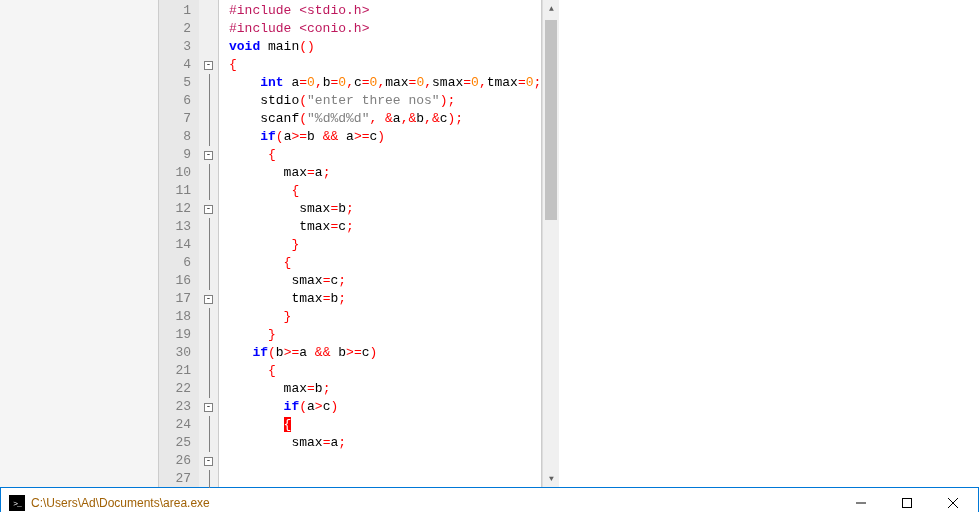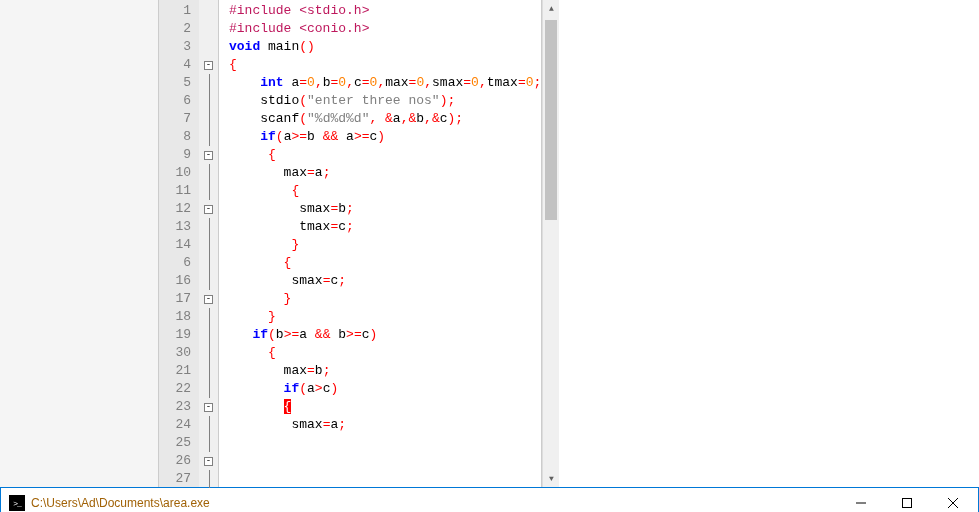--- a/index.html
+++ b/index.html
@@ -155,20 +155,21 @@
         <div class="line"><span class="plain">    scanf</span><span class="sym">(</span><span class="str">"%d%d%d"</span><span class="sym">, &amp;</span><span class="plain">a</span><span class="sym">,&amp;</span><span class="plain">b</span><span class="sym">,&amp;</span><span class="plain">c</span><span class="sym">);</span></div>
         <div class="line"><span class="plain">    </span><span class="kw-blue">if</span><span class="sym">(</span><span class="plain">a</span><span class="sym">&gt;=</span><span class="plain">b </span><span class="sym">&amp;&amp;</span><span class="plain"> a</span><span class="sym">&gt;=</span><span class="plain">c</span><span class="sym">)</span></div>
         <div class="line"><span class="plain">     </span><span class="sym">{</span></div>
         <div class="line"><span class="plain">       max</span><span class="sym">=</span><span class="plain">a</span><span class="sym">;</span></div>
         <div class="line"><span class="plain">        </span><span class="sym">{</span></div>
         <div class="line"><span class="plain">         smax</span><span class="sym">=</span><span class="plain">b</span><span class="sym">;</span></div>
         <div class="line"><span class="plain">         tmax</span><span class="sym">=</span><span class="plain">c</span><span class="sym">;</span></div>
         <div class="line"><span class="plain">        </span><span class="sym">}</span></div>
         <div class="line"><span class="plain">       </span><span class="sym">{</span></div>
         <div class="line"><span class="plain">        smax</span><span class="sym">=</span><span class="plain">c</span><span class="sym">;</span></div>
+        <div class="line"><span class="plain">        tmax</span><span class="sym">=</span><span class="plain">b</span><span class="sym">;</span></div>
         <div class="line"><span class="plain">       </span><span class="sym">}</span></div>
         <div class="line"><span class="plain">     </span><span class="sym">}</span></div>
         <div class="line"><span class="plain">   </span><span class="kw-blue">if</span><span class="sym">(</span><span class="plain">b</span><span class="sym">&gt;=</span><span class="plain">a </span><span class="sym">&amp;&amp;</span><span class="plain"> b</span><span class="sym">&gt;=</span><span class="plain">c</span><span class="sym">)</span></div>
         <div class="line"><span class="plain">     </span><span class="sym">{</span></div>
         <div class="line"><span class="plain">       max</span><span class="sym">=</span><span class="plain">b</span><span class="sym">;</span></div>
         <div class="line"><span class="plain">       </span><span class="kw-blue">if</span><span class="sym">(</span><span class="plain">a</span><span class="sym">&gt;</span><span class="plain">c</span><span class="sym">)</span></div>
         <div class="line"><span class="plain">       </span><span class="hl">{</span></div>
         <div class="line"><span class="plain">        smax</span><span class="sym">=</span><span class="plain">a</span><span class="sym">;</span></div>
       </div>
   </div>

